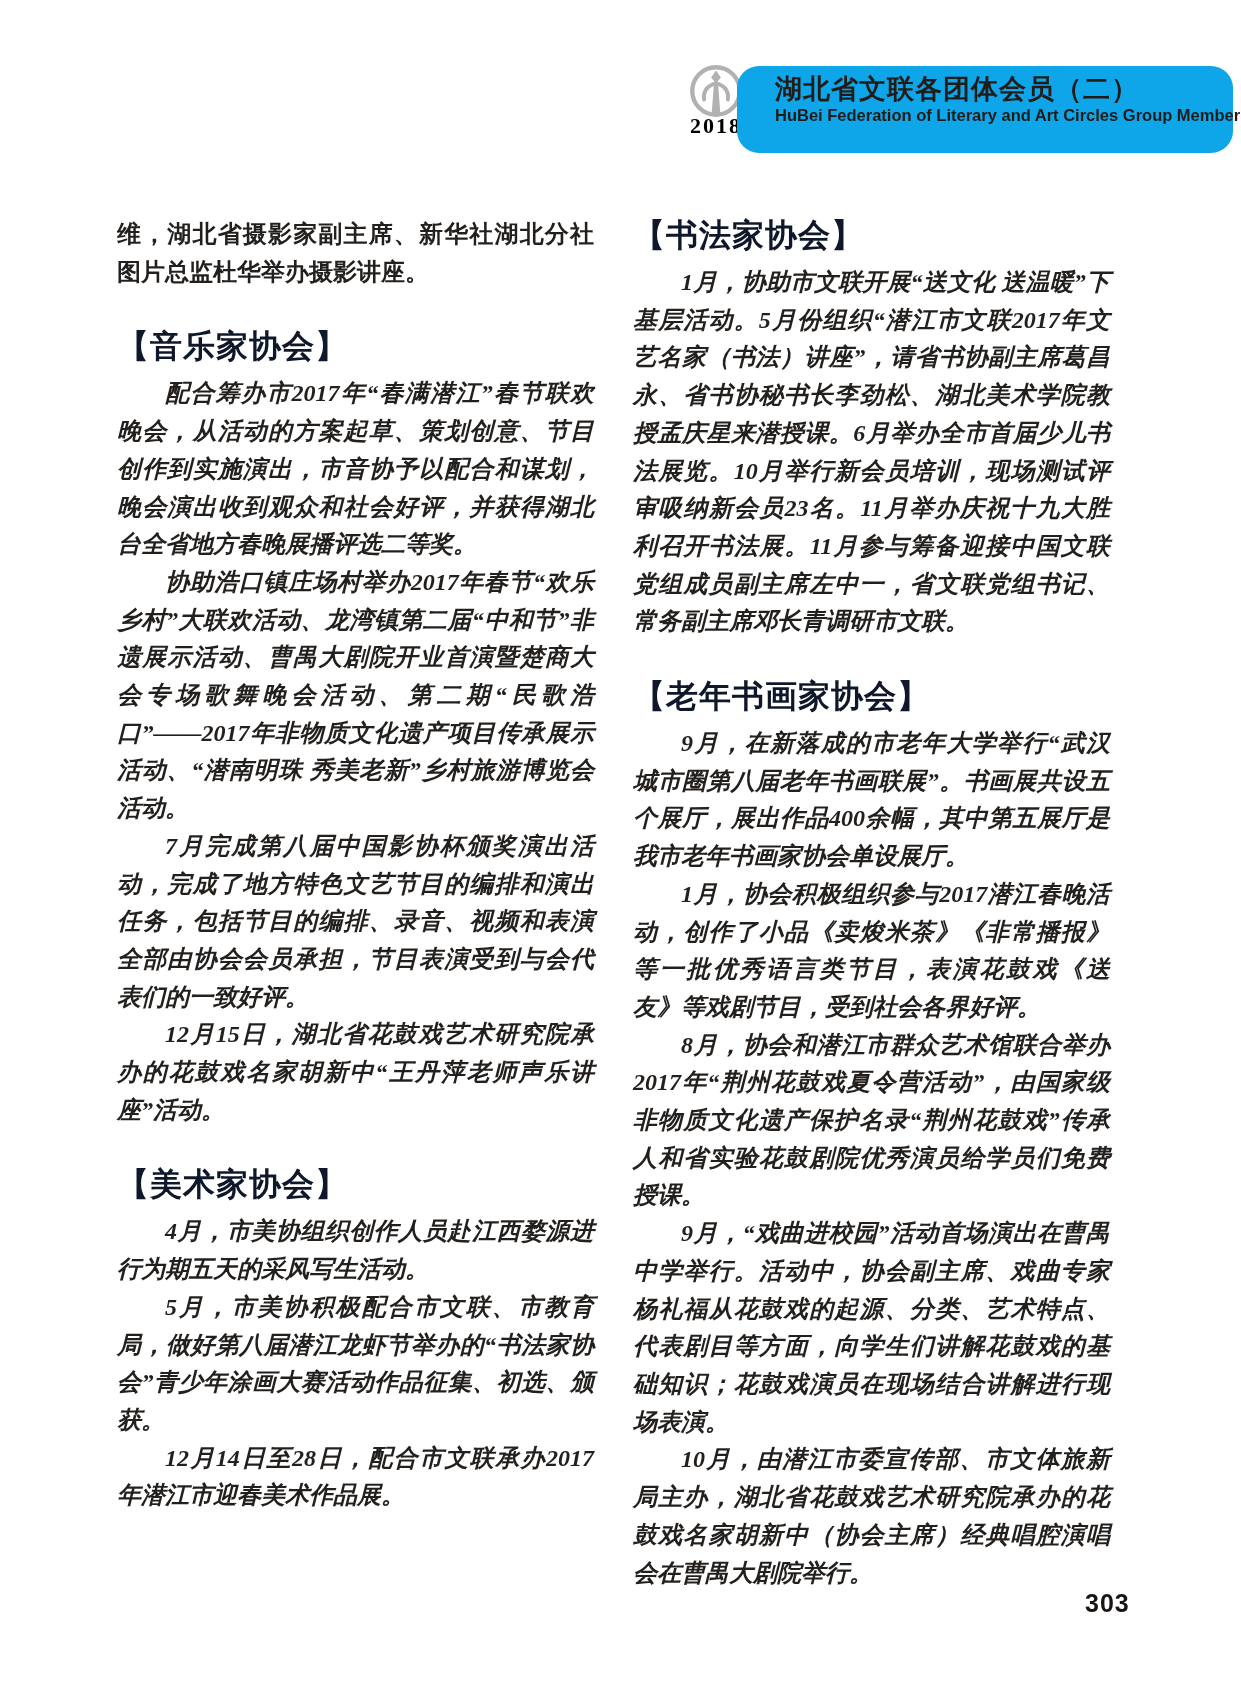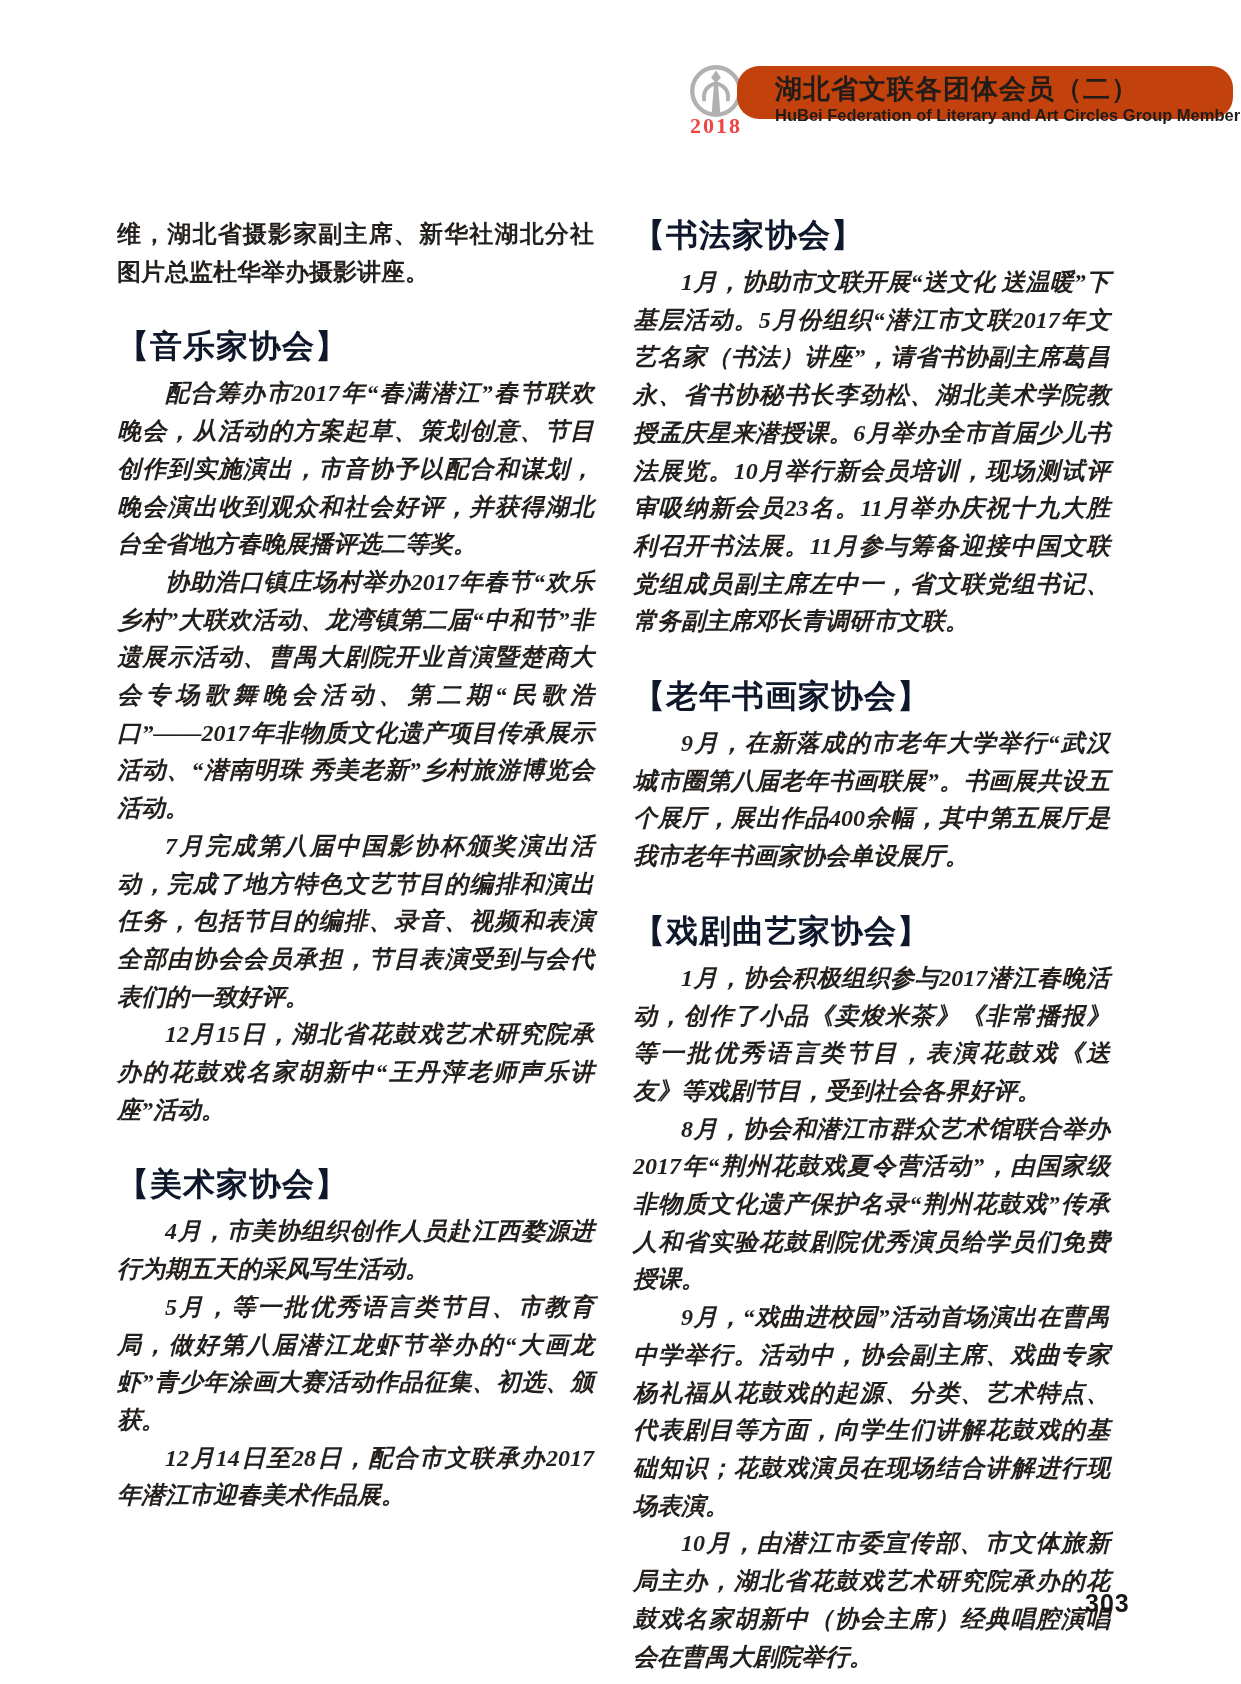--- a/index.html
+++ b/index.html
@@ -27,29 +27,29 @@
   .year-label {
     position: absolute;
     left: 674px;
     top: 113px;
     width: 84px;
     text-align: center;
     font-family: "Liberation Serif", serif;
     font-weight: 700;
     font-size: 22px;
     letter-spacing: 2px;
-    color: #ef4444;
+    color: #000000;
   }
   .banner {
     position: absolute;
     left: 737px;
     top: 66px;
     width: 496px;
-    height: 53px;
-    background: #c2410c;
+    height: 87px;
+    background: #0ea5e9;
     border-radius: 22px;
     box-sizing: border-box;
     padding: 7px 0 0 38px;
   }
   .banner-title {
     font-family: "Liberation Sans", sans-serif;
     font-weight: 700;
     font-size: 27px;
     line-height: 32px;
     color: #221c18;
@@ -126,29 +126,28 @@
 
 <div class="col col-left">
   <p>维，湖北省摄影家副主席、新华社湖北分社图片总监杜华举办摄影讲座。</p>
   <h2>【音乐家协会】</h2>
   <p class="indent">配合筹办市2017年“春满潜江”春节联欢晚会，从活动的方案起草、策划创意、节目创作到实施演出，市音协予以配合和谋划，晚会演出收到观众和社会好评，并获得湖北台全省地方春晚展播评选二等奖。</p>
   <p class="indent">协助浩口镇庄场村举办2017年春节“欢乐乡村”大联欢活动、龙湾镇第二届“中和节”非遗展示活动、曹禺大剧院开业首演暨楚商大会专场歌舞晚会活动、第二期“民歌浩口”——2017年非物质文化遗产项目传承展示活动、“潜南明珠 秀美老新”乡村旅游博览会活动。</p>
   <p class="indent">7月完成第八届中国影协杯颁奖演出活动，完成了地方特色文艺节目的编排和演出任务，包括节目的编排、录音、视频和表演全部由协会会员承担，节目表演受到与会代表们的一致好评。</p>
   <p class="indent">12月15日，湖北省花鼓戏艺术研究院承办的花鼓戏名家胡新中“王丹萍老师声乐讲座”活动。</p>
   <h2>【美术家协会】</h2>
   <p class="indent">4月，市美协组织创作人员赴江西婺源进行为期五天的采风写生活动。</p>
-  <p class="indent">5月，等一批优秀语言类节目、市教育局，做好第八届潜江龙虾节举办的“大画龙虾”青少年涂画大赛活动作品征集、初选、颁获。</p>
+  <p class="indent">5月，市美协积极配合市文联、市教育局，做好第八届潜江龙虾节举办的“书法家协会”青少年涂画大赛活动作品征集、初选、颁获。</p>
   <p class="indent">12月14日至28日，配合市文联承办2017年潜江市迎春美术作品展。</p>
 </div>
 
 <div class="col col-right">
   <h2>【书法家协会】</h2>
   <p class="indent">1月，协助市文联开展“送文化 送温暖”下基层活动。5月份组织“潜江市文联2017年文艺名家（书法）讲座”，请省书协副主席葛昌永、省书协秘书长李劲松、湖北美术学院教授孟庆星来潜授课。6月举办全市首届少儿书法展览。10月举行新会员培训，现场测试评审吸纳新会员23名。11月举办庆祝十九大胜利召开书法展。11月参与筹备迎接中国文联党组成员副主席左中一，省文联党组书记、常务副主席邓长青调研市文联。</p>
   <h2>【老年书画家协会】</h2>
   <p class="indent">9月，在新落成的市老年大学举行“武汉城市圈第八届老年书画联展”。书画展共设五个展厅，展出作品400余幅，其中第五展厅是我市老年书画家协会单设展厅。</p>
-  <h2>【戏剧曲艺家协会】</h2>
   <p class="indent">1月，协会积极组织参与2017潜江春晚活动，创作了小品《卖焌米茶》《非常播报》等一批优秀语言类节目，表演花鼓戏《送友》等戏剧节目，受到社会各界好评。</p>
   <p class="indent">8月，协会和潜江市群众艺术馆联合举办2017年“荆州花鼓戏夏令营活动”，由国家级非物质文化遗产保护名录“荆州花鼓戏”传承人和省实验花鼓剧院优秀演员给学员们免费授课。</p>
   <p class="indent">9月，“戏曲进校园”活动首场演出在曹禺中学举行。活动中，协会副主席、戏曲专家杨礼福从花鼓戏的起源、分类、艺术特点、代表剧目等方面，向学生们讲解花鼓戏的基础知识；花鼓戏演员在现场结合讲解进行现场表演。</p>
   <p class="indent">10月，由潜江市委宣传部、市文体旅新局主办，湖北省花鼓戏艺术研究院承办的花鼓戏名家胡新中（协会主席）经典唱腔演唱会在曹禺大剧院举行。</p>
 </div>
 
 <div class="page-number">303</div>
 
 </body></html>

